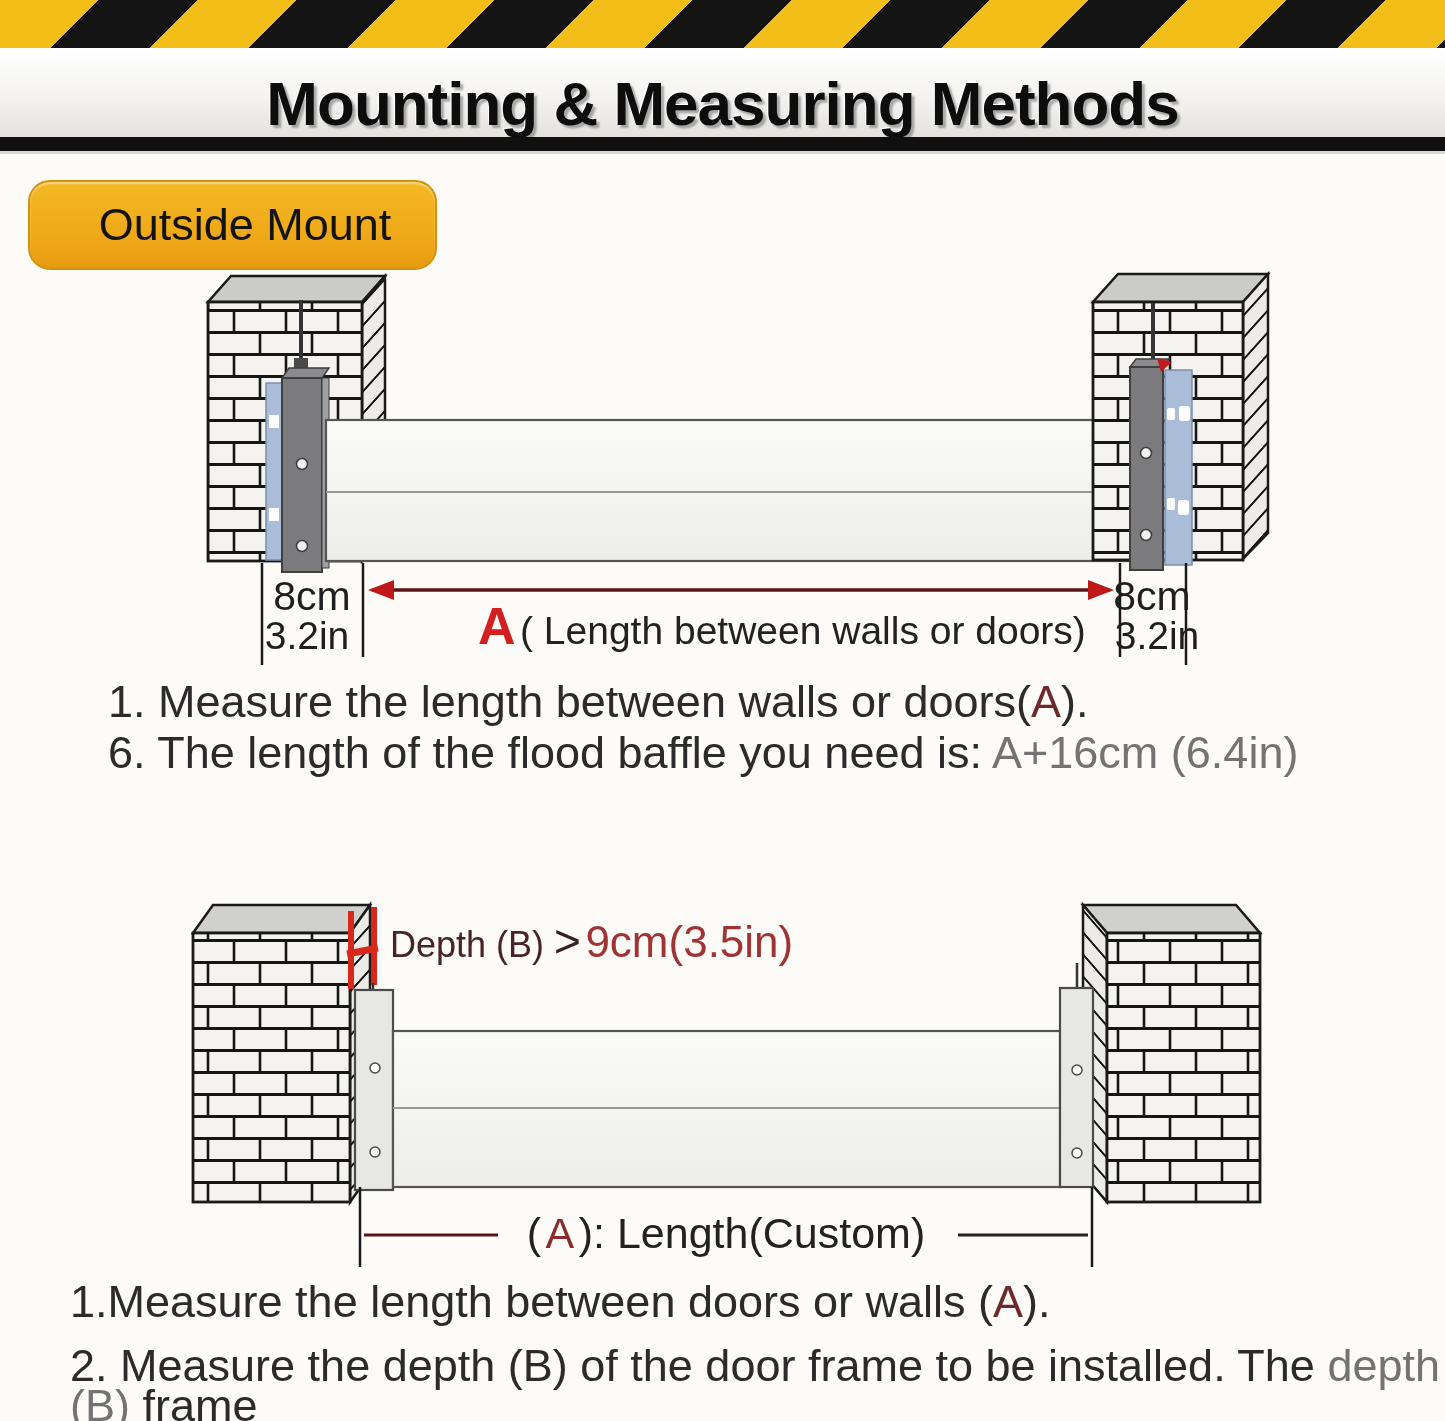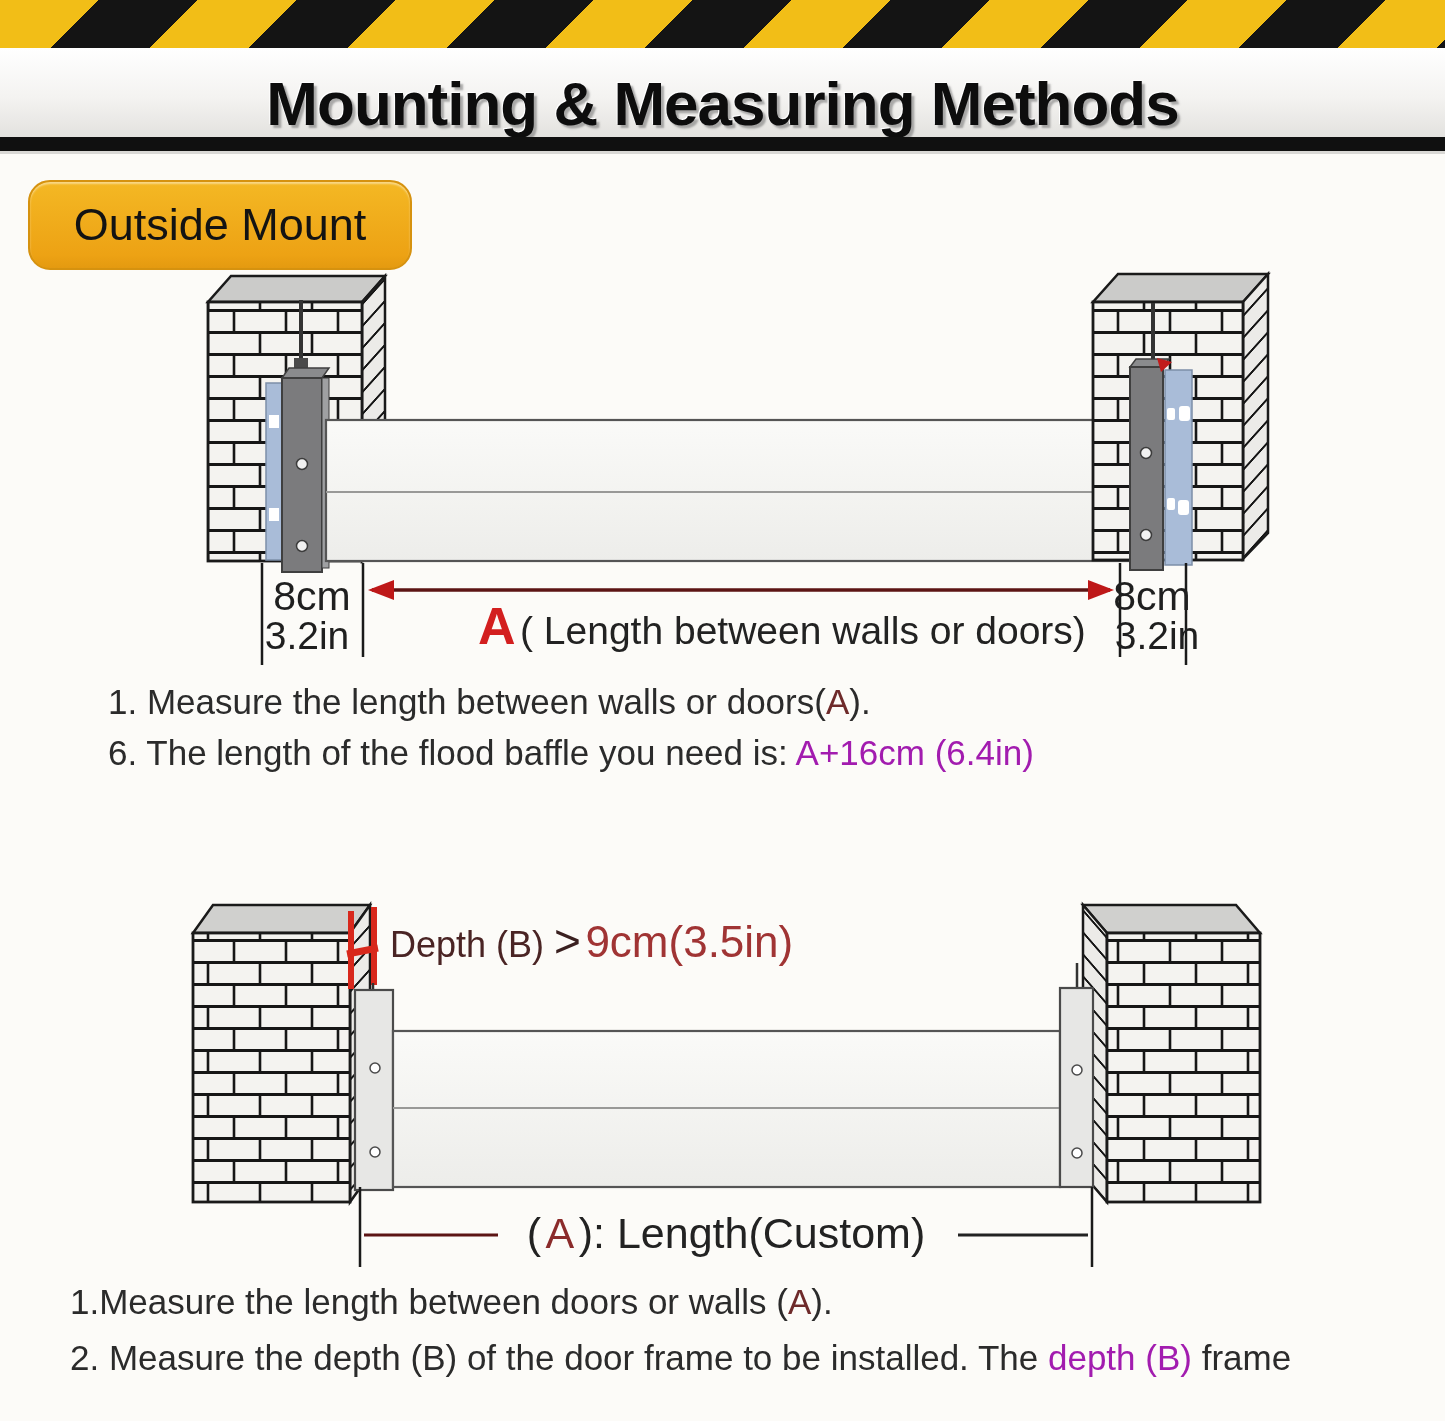--- a/index.html
+++ b/index.html
@@ -14,26 +14,26 @@
     background:linear-gradient(180deg,#FFFFFF 0%,#F4F3F1 55%,#E3E2DF 100%);
     display:flex;align-items:center;justify-content:center;}
   .pagetitle{font-size:62px;font-weight:700;letter-spacing:-1px;color:#0D0D0D;
     text-shadow:-1px -1px 0 #ffffff,3px 3px 2px rgba(110,110,110,.55);margin-top:21px;}
   .blackbar{left:0;top:137px;width:1445px;height:14px;background:#101010;}
   .graybar{left:0;top:151px;width:1445px;height:3px;background:#D9D8D5;}
 
   
   .badge{border-radius:22px;background:linear-gradient(180deg,#F4B824 0%,#EDA214 85%,#E49A10 100%);
     border:2px solid #D6920F;display:flex;align-items:center;justify-content:center;
-    font-size:45px;color:#131313;box-shadow:inset 0 2px 2px rgba(255,255,255,.45);}
+    font-size:45px;color:#131313;box-shadow:inset 0 2px 2px rgba(255,255,255,.45);padding-left:25px;}
 
   
-  .steps{font-size:35px;color:#2B2B2B;}
+  .steps{font-size:45px;color:#2B2B2B;}
   .dk-red{color:#6E2A2A;}
-  .red2{color:#a21caf;}
+  .red2{color:#737373;}
   svg text{font-family:"Liberation Sans",sans-serif;}
 </style>
 </head>
 <body>
 
 <div class="page">
 
   <div class="abs hazard"></div>
   <div class="abs titleband">
     <div class="pagetitle">Mounting &amp; Measuring Methods</div>
@@ -198,17 +198,17 @@
     <line x1="958" y1="340" x2="1088" y2="340" stroke="#222" stroke-width="3"></line>
 
     <text x="726" y="353" text-anchor="middle">
       <tspan font-size="43" fill="#222222">(</tspan>
       <tspan font-size="43" fill="#8B2B2B">A</tspan>
       <tspan font-size="43" fill="#222222">): Length(Custom)</tspan>
     </text>
   </svg>
 
   <div class="abs steps" style="left:70px;top:1282px;line-height:40px;">
-    <div style="margin-bottom:16px;"><span>1.Measure the length between doors or walls (</span><span class="dk-red">A</span><span>).</span></div>
+    <div style="margin-bottom:24px;"><span>1.Measure the length between doors or walls (</span><span class="dk-red">A</span><span>).</span></div>
     <div><span>2. Measure the depth (B) of the door frame to be installed. The </span><span class="red2">depth (B)</span><span> frame</span><br></div>
   </div>
 
 </div>
 
 </body></html>

